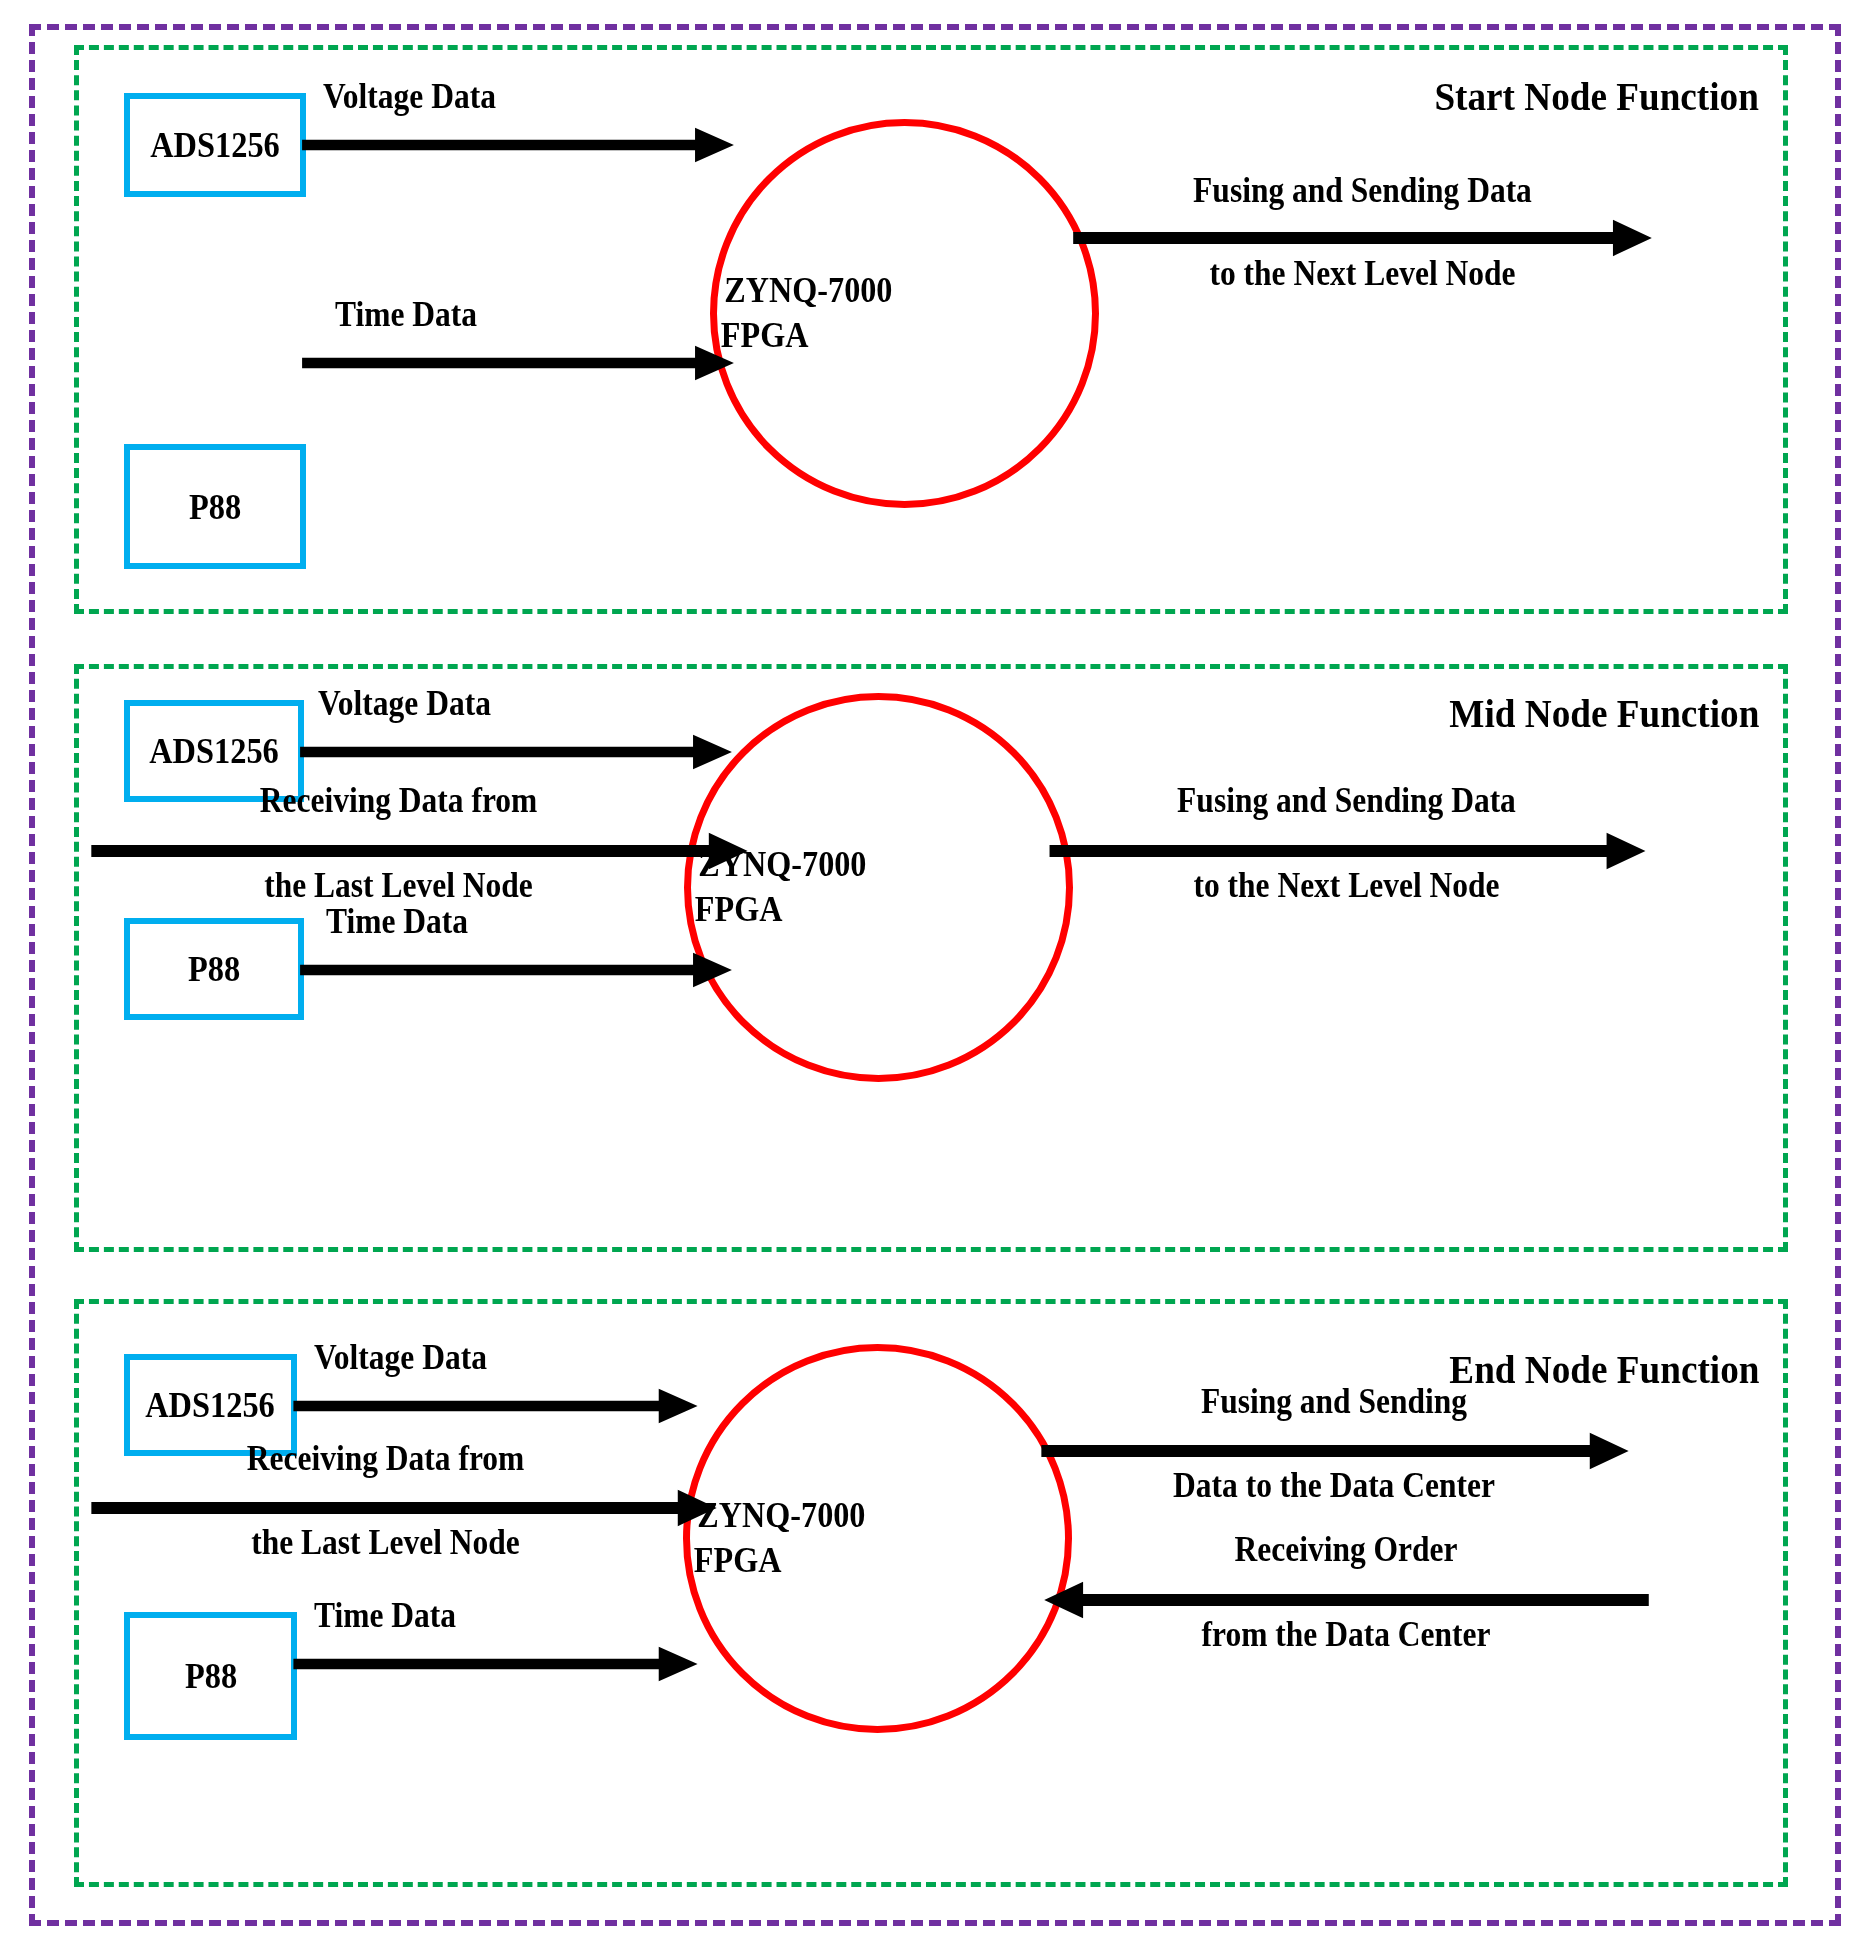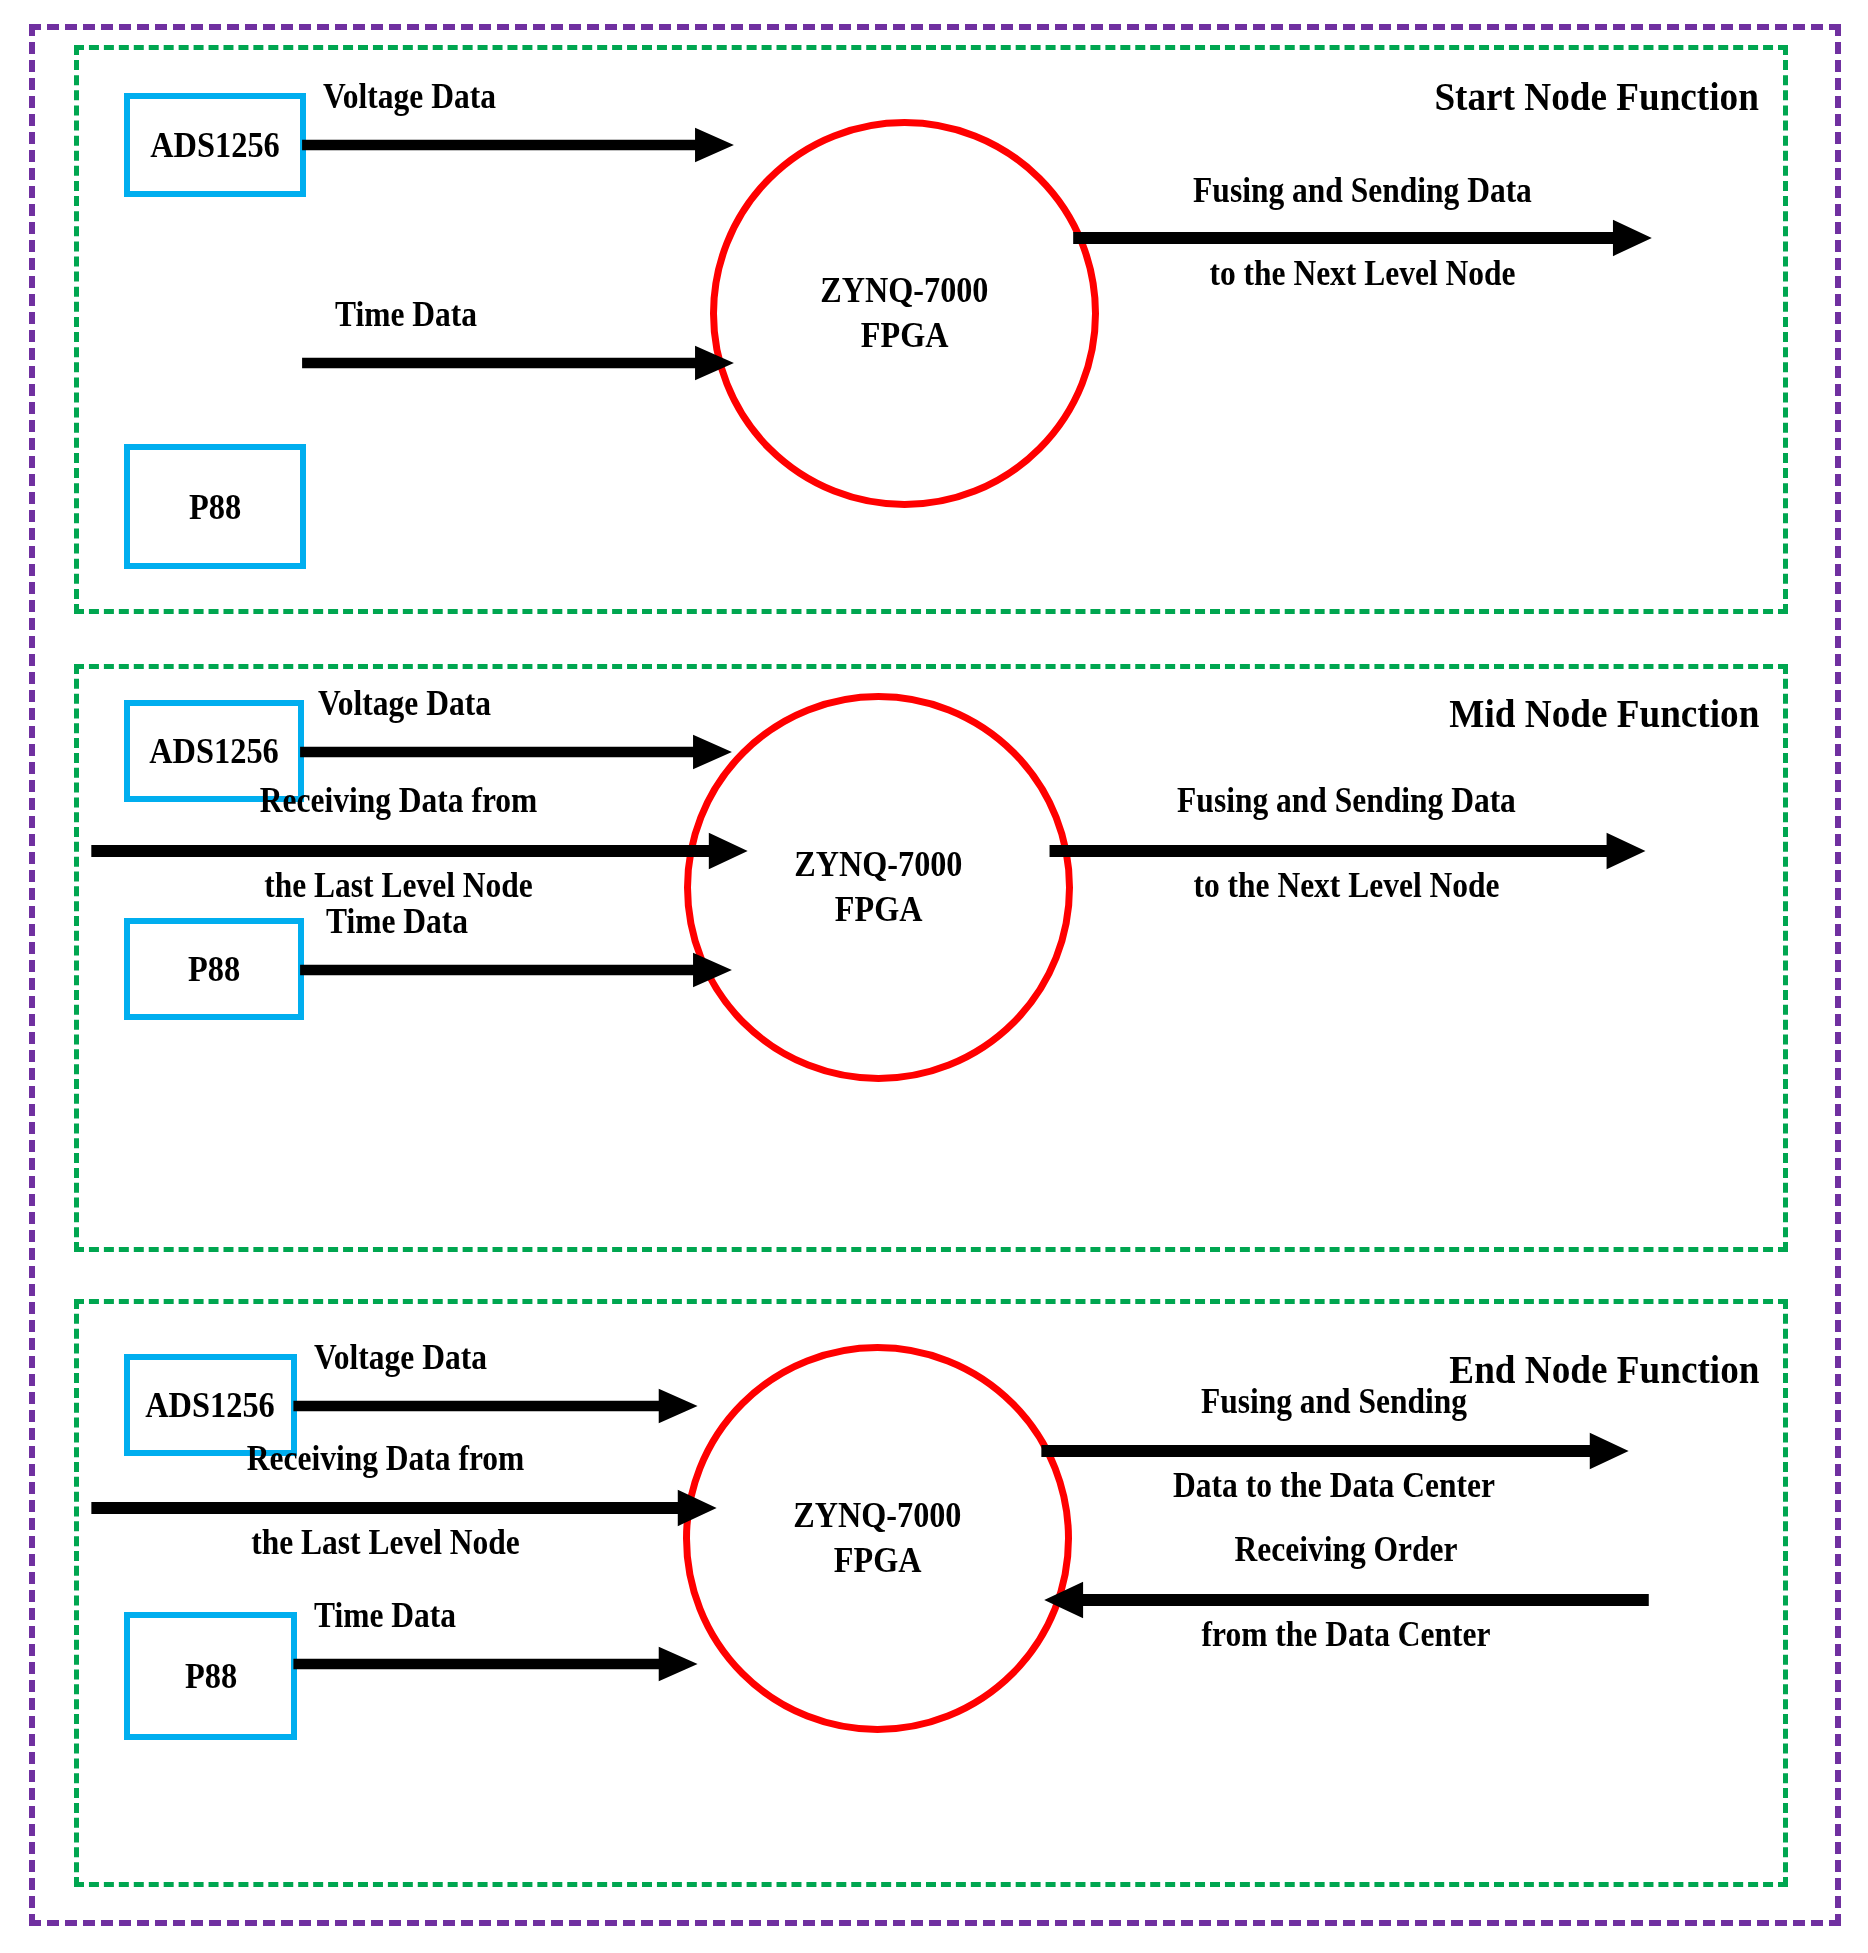--- a/index.html
+++ b/index.html
@@ -65,21 +65,21 @@
 
   
   .node-circle{
     position:absolute;
     border:7px solid #FF0000;
     border-radius:50%;
     background:transparent;
     box-sizing:border-box;
     display:flex;
     flex-direction:column;
-    align-items:center;
+    align-items:flex-start;
     justify-content:center;
   }
   .node-line{
     font-weight:bold;
     font-size:35px;
     line-height:1.28;
     color:#000;
     white-space:nowrap;
     font-family:"Liberation Serif", serif;
     transform:scaleX(0.92);

